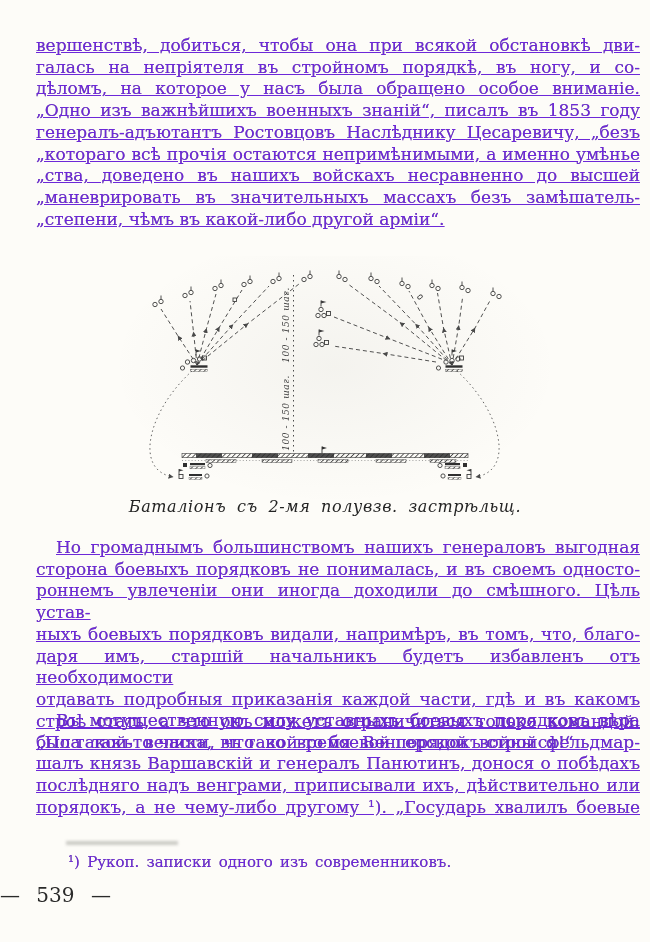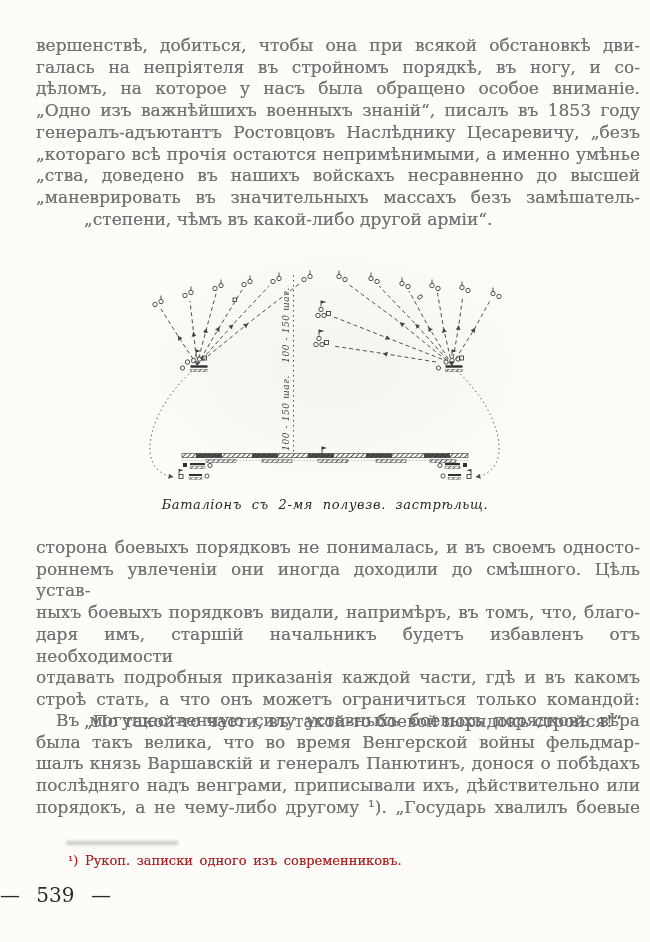--- a/index.html
+++ b/index.html
@@ -7,40 +7,40 @@
     width:650px; height:942px;
     background:#fdfcf8;
     font-family:"DejaVu Serif","Liberation Serif",serif;
     color:#1d1d1d;
     overflow:hidden;
   }
   .page { position:relative; width:650px; height:942px; }
 
   
   .tb { position:absolute; left:36px; width:604px; font-size:17px; line-height:21.7px;
-        color:#737373; text-shadow:0 0 .4px rgba(25,25,25,.5); }
+        color:#6d28d9; text-shadow:0 0 .4px rgba(25,25,25,.5);text-decoration:underline; }
   .tb1 { top:35px; }
   .tb2 { top:537px; }
   .tb3 { top:710px; }
   .tl { text-align:justify; text-align-last:justify; }
-  .tl.last { text-align-last:left;margin-left:48px; }
+  .tl.last { text-align-last:left; }
   .tl.indent { text-indent:20px; }
 
   
   .wash { position:absolute; top:256px; left:116px; width:438px; height:246px;
           background:radial-gradient(ellipse at 50% 45%, rgba(90,88,75,.055), rgba(90,88,75,0) 72%); }
   .fig { position:absolute; top:253px; left:0; }
   .fig text { font:italic 9px "DejaVu Serif",serif; fill:#3f3f3f; letter-spacing:.6px; }
   .caption { position:absolute; top:497px; left:0; width:650px; text-align:center;
-             font-style:italic; font-size:13px; letter-spacing:.6px; word-spacing:5px; color:#242424; }
+             font-style:italic; font-size:16px; letter-spacing:.6px; word-spacing:5px; color:#242424; }
 
   
   .fn-smudge { position:absolute; top:841px; left:66px; width:112px; height:4px;
                background:#9a9a93; filter:blur(1.6px); opacity:.5; }
-  .footnote { position:absolute; top:853px; left:68px; font-size:13px; color:#b91c1c;
+  .footnote { position:absolute; top:853px; left:68px; font-size:15px; color:#6d28d9;
               word-spacing:2.5px; text-shadow:0 0 .4px rgba(25,25,25,.5); }
   .pageno { position:absolute; top:883px; left:0; width:650px; text-align:left;
             font-size:20px; word-spacing:10px; color:#2a2a2a; }
 </style>
 </head>
 <body>
 
 <div class="page">
 
   <div class="tb tb1">
@@ -214,20 +214,21 @@
       <rect x="448" y="224.4" width="13" height="2" fill="url(#hatch)" stroke="#555" stroke-width="0.4"></rect>
       <rect x="467" y="221.5" width="4" height="4"></rect>
       <line x1="471" y1="221.5" x2="471" y2="216"></line>
       <polygon points="471,216 466.5,217.3 471,218.6" fill="#3d3d3d" stroke="none"></polygon>
     </g>
   </svg>
 
   <div class="caption">Баталіонъ съ 2-мя полувзв. застрѣльщ.</div>
 
   <div class="tb tb2">
+    <div class="tl indent">Но громаднымъ большинствомъ нашихъ генераловъ выгодная</div>
     <div class="tl">сторона боевыхъ порядковъ не понималась, и въ своемъ односто-</div>
     <div class="tl">роннемъ увлеченіи они иногда доходили до смѣшного. Цѣль устав-</div>
     <div class="tl">ныхъ боевыхъ порядковъ видали, напримѣръ, въ томъ, что, благо-</div>
     <div class="tl">даря имъ, старшій начальникъ будетъ избавленъ отъ необходимости</div>
     <div class="tl">отдавать подробныя приказанія каждой части, гдѣ и въ какомъ</div>
     <div class="tl">строѣ стать, а что онъ можетъ ограничиться только командой:</div>
     <div class="tl last">„По такой-то части, въ такой-то боевой порядокъ стройся!“</div>
   </div>
 
   <div class="tb tb3">

